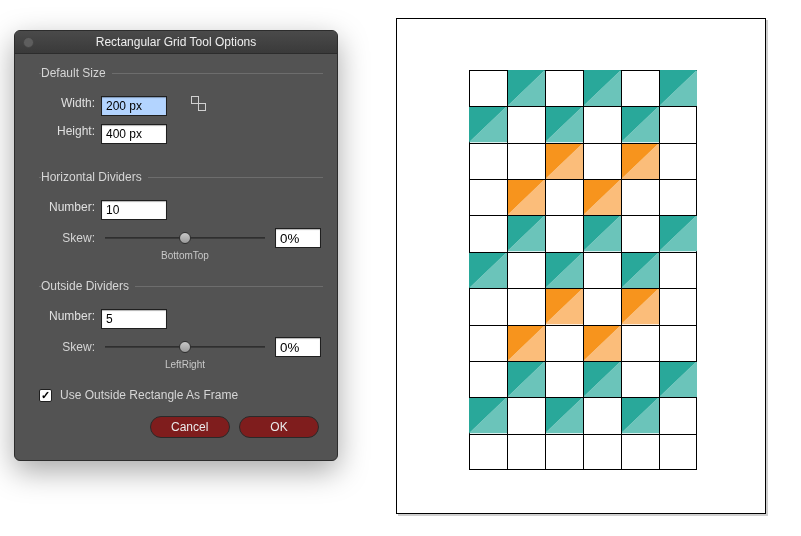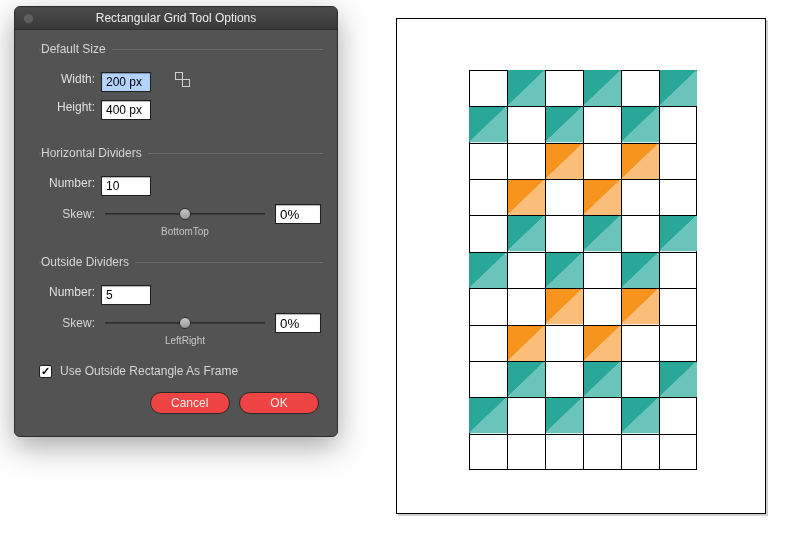--- a/index.html
+++ b/index.html
@@ -7,21 +7,21 @@
       background: #ffffff;
       font-family: "Helvetica Neue", Arial, sans-serif;
       font-size: 12px;
       width: 801px;
       height: 536px;
       position: relative;
     }
     .dialog {
       position: absolute;
       left: 14px;
-      top: 6px;
+      top: 30px;
       width: 324px;
       background: #535353;
       border: 1px solid #2c2c2c;
       border-radius: 6px;
       box-shadow: 0 10px 30px rgba(0,0,0,0.35);
       color: #d6d6d6;
     }
     .titlebar {
       background: linear-gradient(#4a4a4a,#3a3a3a);
       border-bottom: 1px solid #2c2c2c;
@@ -55,21 +55,21 @@
       align-items: flex-start;
       margin: 6px 0 8px 0;
     }
     .row .lbl {
       width: 60px;
       text-align: right;
       color: #e0e0e0;
       padding-right: 6px;
     }
     .input {
-      width: 50px;
+      width: 66px;
       height: 20px;
       background: #fff;
       border: 1px solid #1f1f1f;
       color: #000;
       font-size: 12px;
       padding: 1px 4px;
       box-shadow: inset 0 1px 1px rgba(0,0,0,.3);
     }
     .input.selected { background: #b3d4ff; }
     .link-icon {
@@ -115,21 +115,21 @@
       content:"✓"; color:#000; font-size:11px; font-weight:bold; line-height:1;
     }
 
     .btn-row{ text-align:right; padding:8px 4px 12px 4px;}
     .btn{
       display:inline-block;
       min-width:80px;
       padding:3px 20px;
       border-radius:14px;
       border:1px solid #2a2a2a;
-      background:#ef4444;
+      background:#7f1d1d;
       color:#eaeaea;
       text-align:center;
       margin-left:6px;
       cursor:pointer;
     }
 
     
     .art {
       position:absolute;
       left:396px; top:18px;

